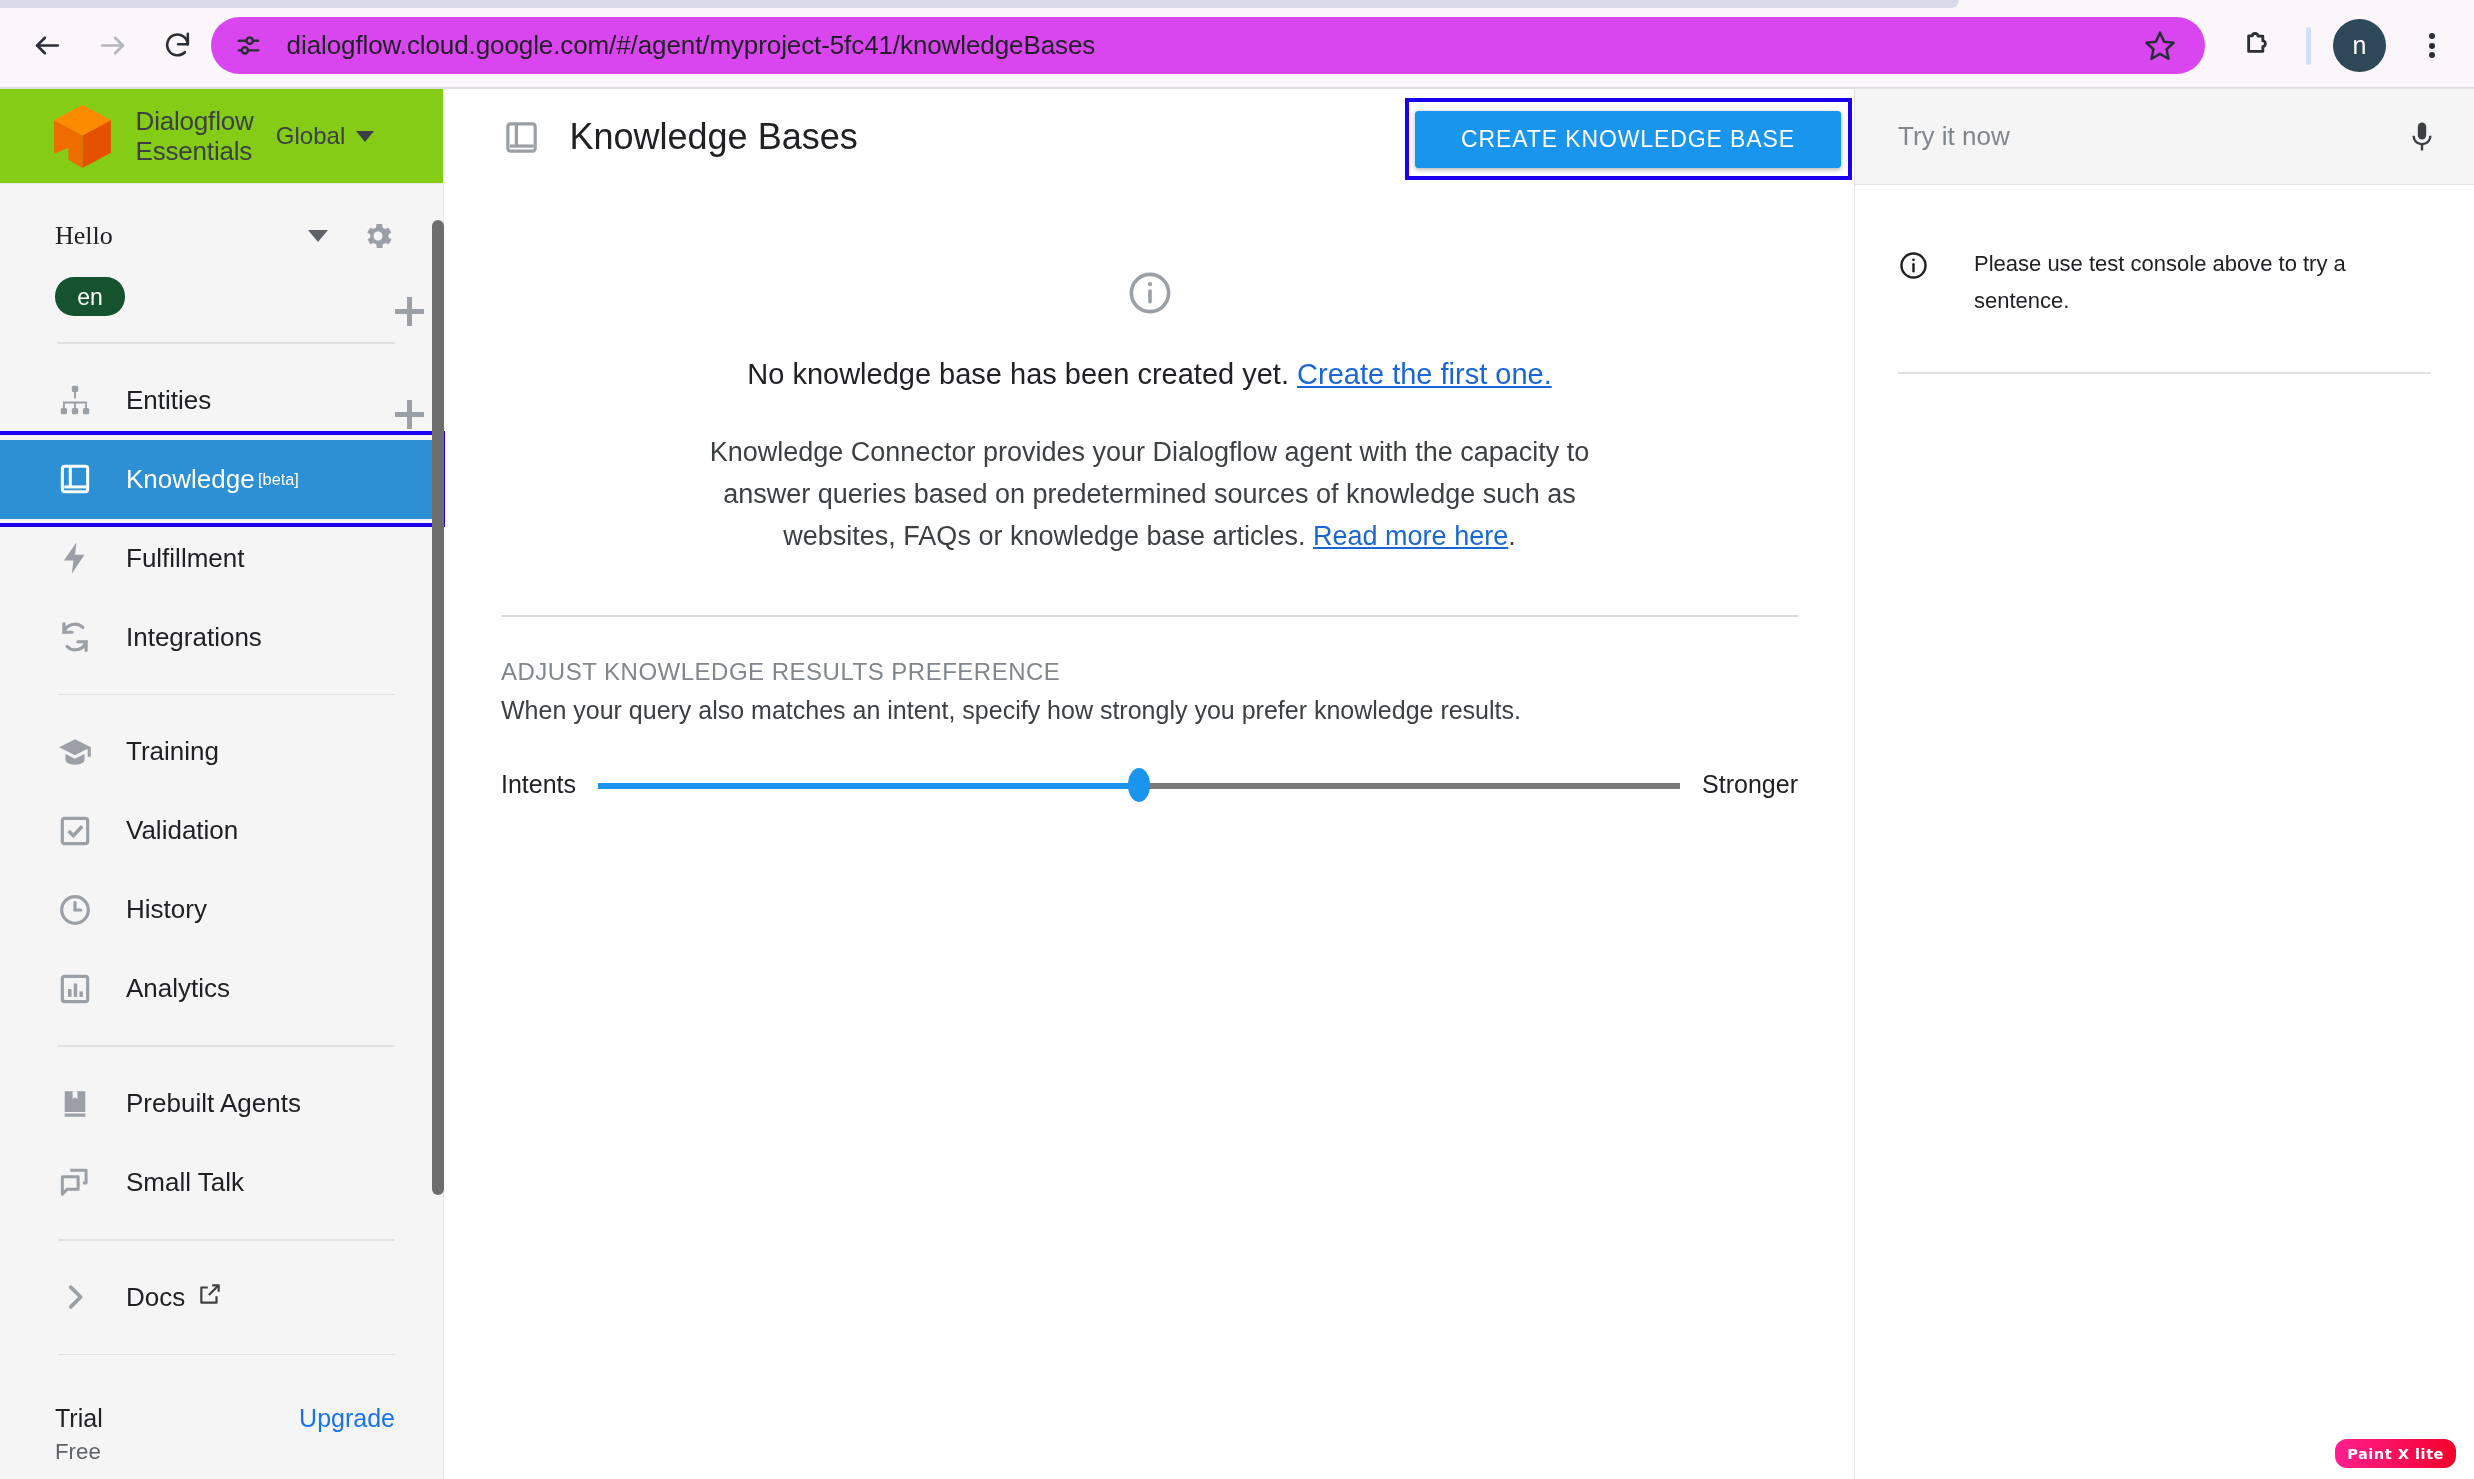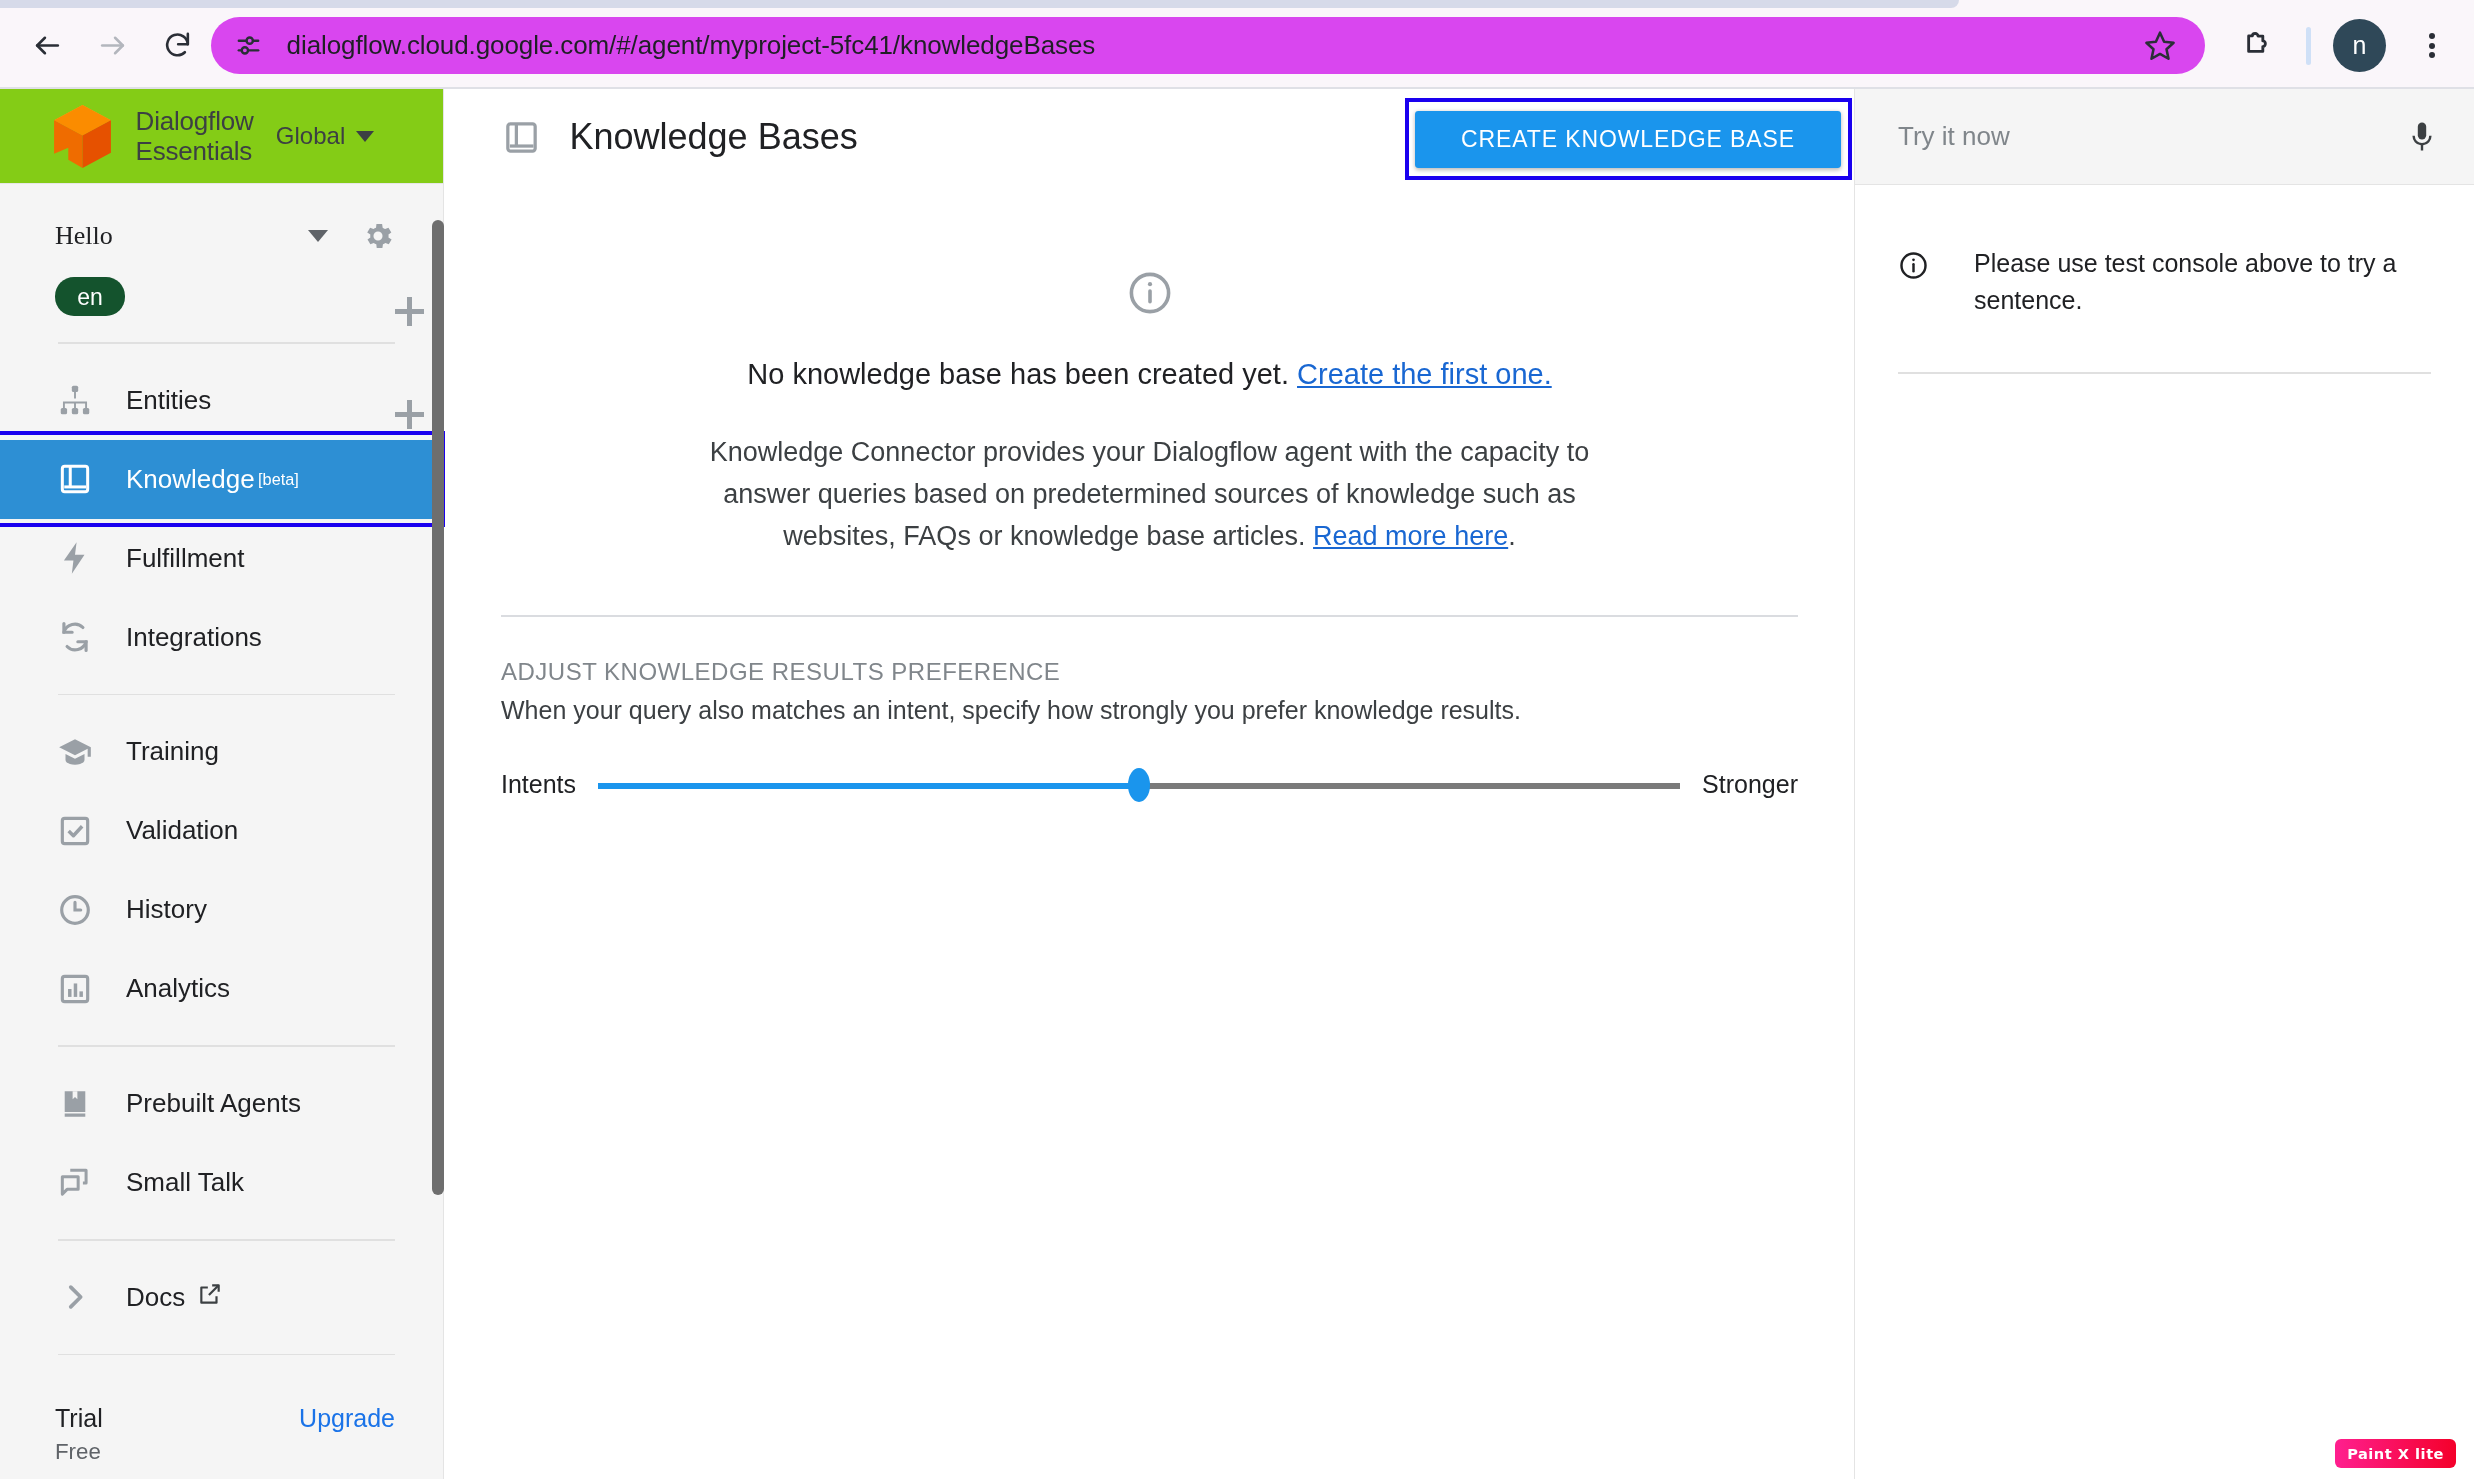--- a/index.html
+++ b/index.html
@@ -218,29 +218,29 @@
   }
   #try-header {
     height: 96px; background: #f5f5f5; border-bottom: 1.7px solid #e4e4e4;
     display: flex; align-items: center; padding: 0 34px 0 43px;
   }
   #try-input { flex: 1 1 auto; font-size: 26px; color: #80868b; }
   #mic-icon { width: 36px; height: 40px; color: #3c4043; }
   #try-body { padding: 60px 43px 0 43px; }
   #try-msg-row { display: flex; align-items: flex-start; }
   #try-info-icon { width: 31px; height: 31px; flex: 0 0 auto; margin-top: 5.2px; }
-  #try-msg { font-size: 25px; line-height: 37px; color: #202124; margin-left: 45px; }
+  #try-msg { font-size: 22px; line-height: 37px; color: #202124; margin-left: 45px; }
   #try-divider { margin-top: 53px; height: 1.7px; background: #e0e0e0; }
 
   
   #watermark {
     position: absolute; right: 19px; bottom: 12px;
     background: linear-gradient(90deg, #ff1f8f 0%, #f4002a 100%);
     color: #ffffff; font-size: 14.6px; font-weight: bold;
-    padding: 6px 12px; border-radius: 6px; letter-spacing: 0.5px;
+    padding: 6px 12px; border-radius: 12px; letter-spacing: 0.5px;
     font-family: "DejaVu Sans", sans-serif;
   }
 </style>
 </head>
 <body>
 
 <div id="browser-chrome">
   <div id="tab-strip">
     <div id="tab-strip-active"></div>
   </div>

